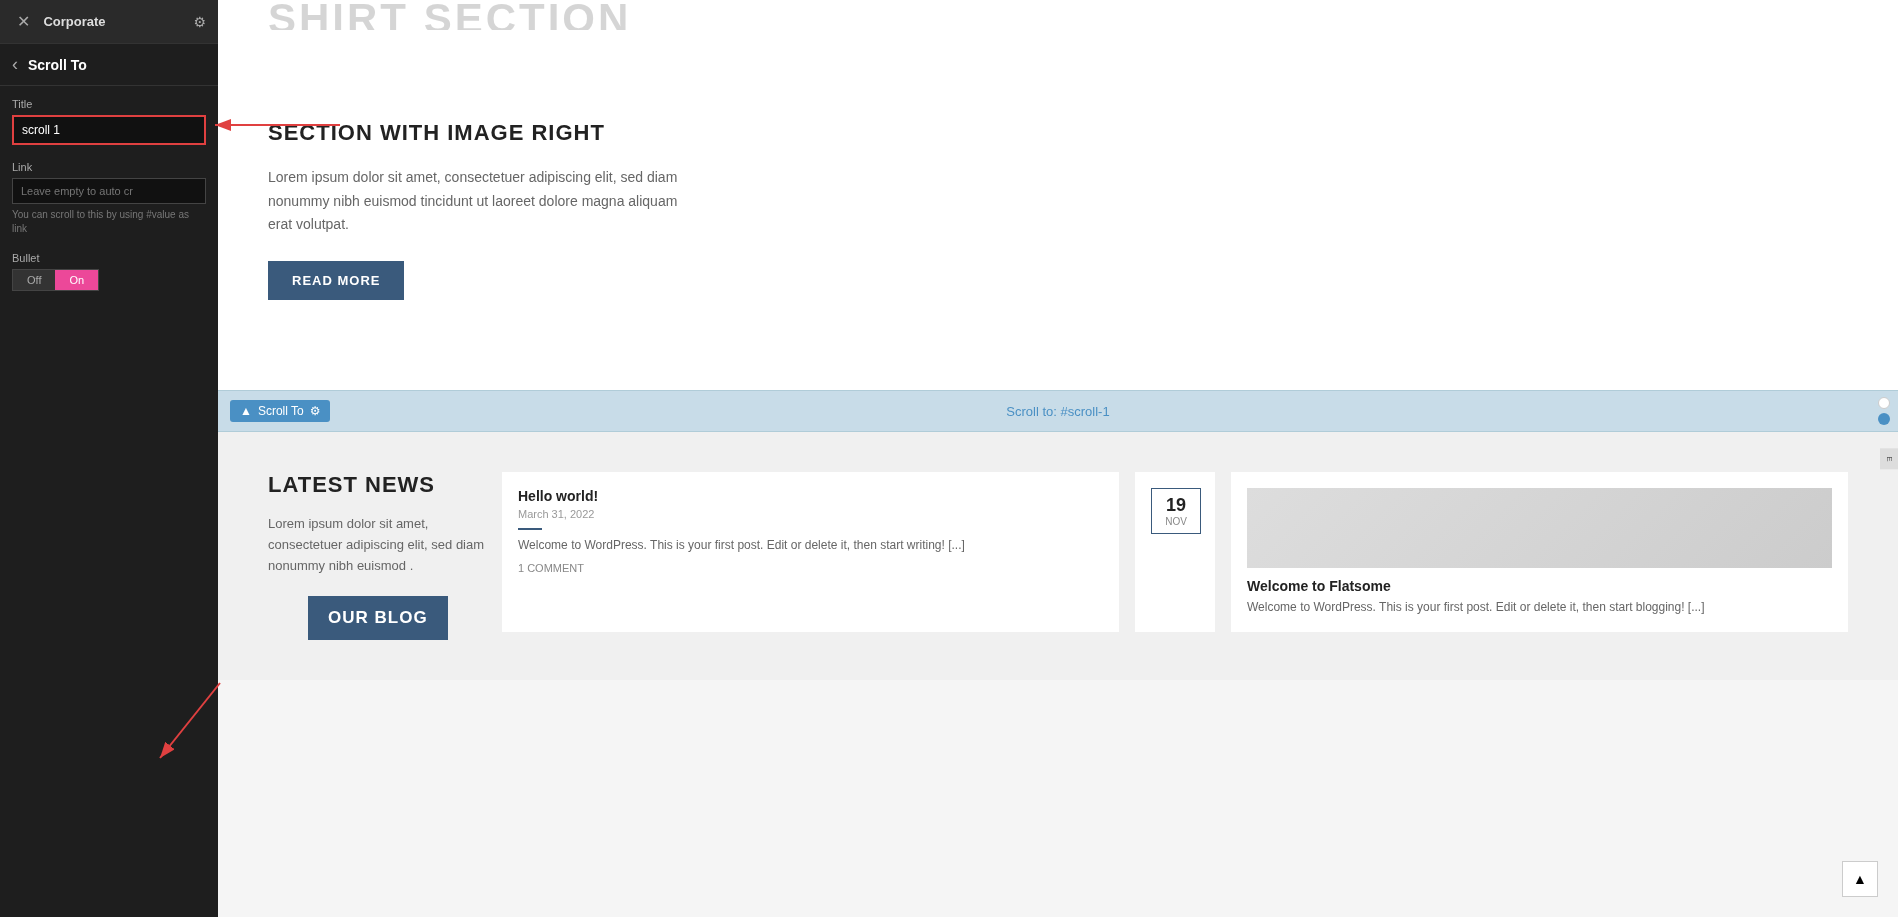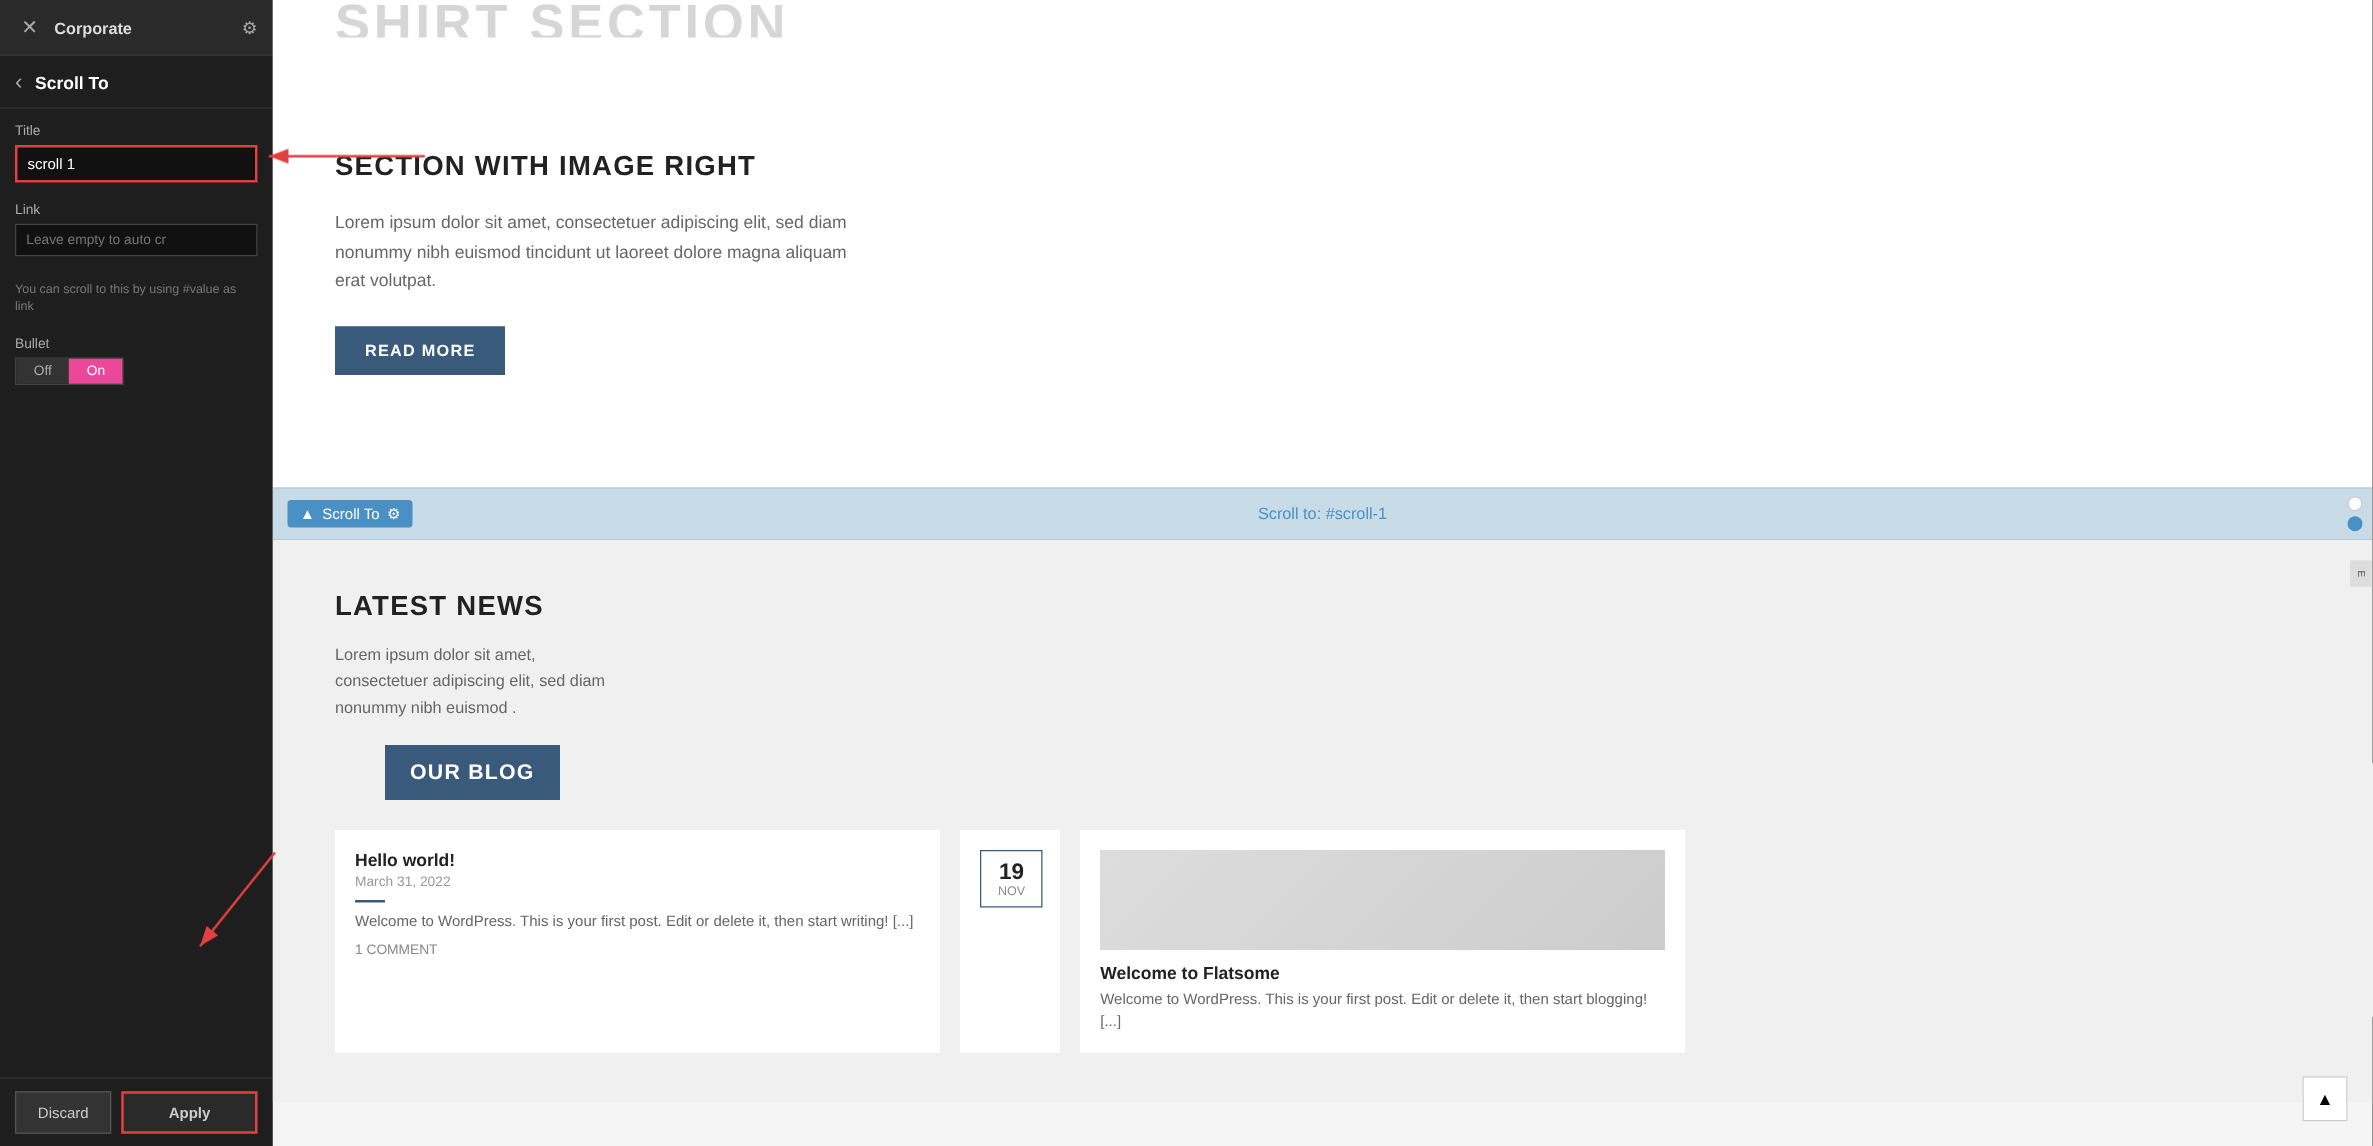--- a/index.html
+++ b/index.html
@@ -110,21 +110,21 @@
       background: #111;
       border: 1px solid #444;
       color: #888;
       font-size: 11px;
       outline: none;
     }
 
     .form-hint {
       color: #777;
       font-size: 10px;
-      margin-top: 20px;
+      margin-top: 4px;
       line-height: 1.4;
     }
 
     .toggle-group {
       display: flex;
       border: 1px solid #444;
       width: fit-content;
     }
 
     .toggle-btn {
@@ -287,23 +287,22 @@
     }
 
     
     .latest-news-section {
       background: #f0f0f0;
       padding: 40px 50px;
     }
 
     .news-inner {
       display: flex;
-      gap: 24px;
+      gap: 14px;
       align-items: flex-start;
-      flex-direction: column;
     }
 
     .news-left {
       width: 220px;
       min-width: 220px;
     }
 
     .news-heading {
       font-size: 22px;
       font-weight: 900;
@@ -482,24 +481,20 @@
 
     <div class="form-row">
       <label class="form-label">Bullet</label>
       <div class="toggle-group">
         <button class="toggle-btn">Off</button>
         <button class="toggle-btn active">On</button>
       </div>
     </div>
   </div>
 
-  <div class="panel-footer">
-    <button class="btn-discard">Discard</button>
-    <button class="btn-apply">Apply</button>
-  </div>
 </div>
 
 <div style="position:fixed; left:210px; top:110px; pointer-events:none; z-index:100;">
   <svg width="140" height="30">
     <defs>
       <marker id="arrowhead" markerWidth="8" markerHeight="6" refX="8" refY="3" orient="auto">
         <polygon points="0 0, 8 3, 0 6" fill="#e04040"></polygon>
       </marker>
     </defs>
     <line x1="130" y1="15" x2="5" y2="15" stroke="#e04040" stroke-width="2" marker-end="url(#arrowhead)"></line>

